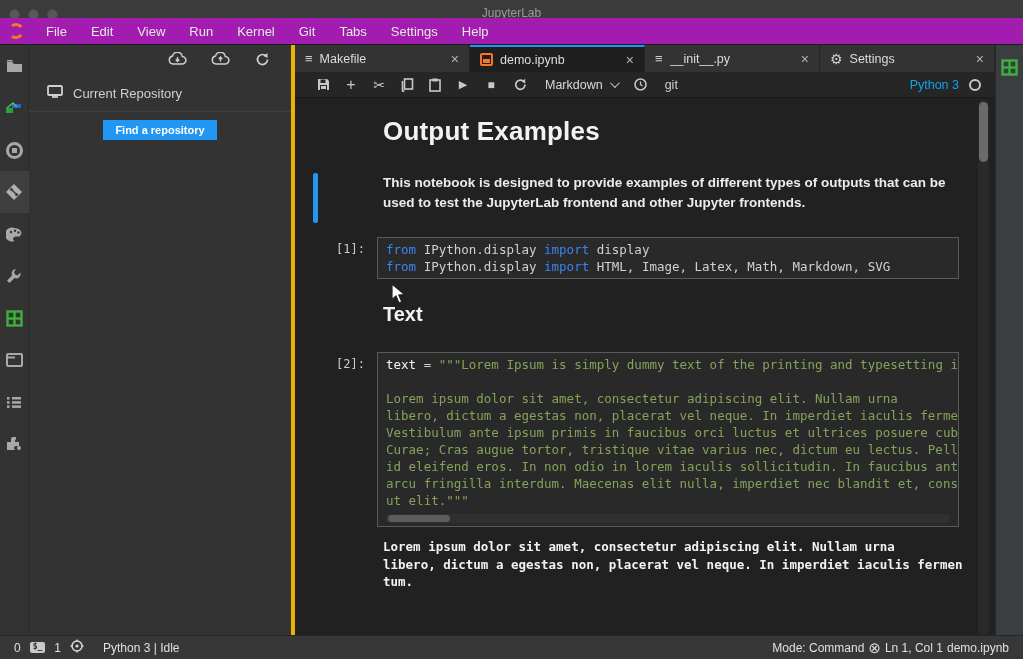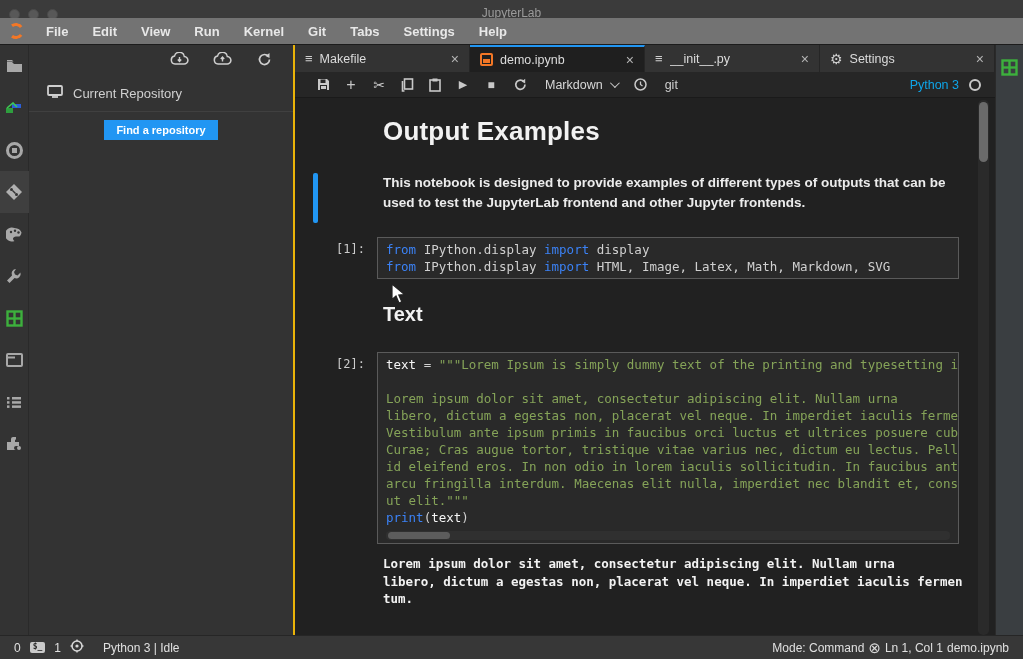--- a/index.html
+++ b/index.html
@@ -10,37 +10,37 @@
     background:#212121; color:#d4d4d4;
   }
   
   .titlebar { position:absolute; left:0; top:0; width:1023px; height:20px;
     background:#3b3b3b; display:flex; align-items:flex-end; }
   .traffic { display:flex; gap:8px; margin-left:9px; }
   .traffic span { width:11px; height:11px; border-radius:50%; background:#585858; border:1px solid #4a4a4a; }
   .win-title { position:absolute; left:0; right:0; text-align:center; font-size:12px; color:#9b9b9b; }
   
   .menubar { position:absolute; left:0; top:18px; width:1023px; height:27px;
-    background:#737373; display:flex; align-items:center; border-bottom:1px solid #1c1c1c;font-weight:bold; }
+    background:#a21caf; display:flex; align-items:center; border-bottom:1px solid #1c1c1c; }
   .logo { width:20px; height:20px; margin:0 8px 0 6px; position:relative; }
   .logo .arc { position:absolute; left:2px; top:2px; width:16px; height:16px; border-radius:50%;
     border:3px solid transparent; }
   .logo .arc.top { border-top-color:#f37726; transform:rotate(8deg); }
   .logo .arc.bot { border-bottom-color:#f37726; transform:rotate(-8deg); }
   .menu-item { padding:4px 12px; font-size:13px; color:#e8e8e8; cursor:default; }
   
   .body { position:absolute; left:0; top:45px; width:1023px; height:590px; display:flex; }
   
   .iconstrip { width:29px; background:#333333; border-right:1px solid #2a2a2a;
     display:flex; flex-direction:column; align-items:center; }
   .side-icon { width:29px; height:42px; display:flex; align-items:center; justify-content:center; }
   .side-icon.active { background:#3f3f3f; }
   .side-icon svg { display:block; }
   
-  .gitpanel { width:266px; background:#333333; border-right:2px solid #eab308; position:relative; }
+  .gitpanel { width:266px; background:#333333; border-right:4px solid #eab308; position:relative; }
   .panel-toolbar { height:28px; display:flex; justify-content:flex-end; align-items:center; gap:24px; padding-right:22px; }
   .panel-toolbar .pbtn { display:flex; align-items:center; }
   .repo-header { display:flex; align-items:center; gap:10px; padding:12px 0 10px 18px;
     border-bottom:1px solid #404040; color:#d0d0d0; font-size:13px; }
   .repo-msg { text-align:center; margin-top:22px; font-size:12.5px; font-weight:bold; color:#f0f0f0; }
   .find-btn { display:block; margin:8px auto 0 auto; background:#2196f3; color:#ffffff;
     border:none; font-family:"Liberation Sans",sans-serif; font-size:11px; font-weight:bold;
     padding:4px 12px; cursor:pointer; }
   
   .main { width:700px; position:relative; background:#212121; display:flex; flex-direction:column; }
@@ -341,21 +341,20 @@
             <div>
                 <div class="cl"><span class="tk-df">text</span><span class="tk-pl"> = </span><span class="tk-st">"""Lorem Ipsum is simply dummy text of the printing and typesetting ind</span></div>
                 <div class="cl"><span class="tk-st"> </span></div>
                 <div class="cl"><span class="tk-st">Lorem ipsum dolor sit amet, consectetur adipiscing elit. Nullam urna</span></div>
                 <div class="cl"><span class="tk-st">libero, dictum a egestas non, placerat vel neque. In imperdiet iaculis ferment</span></div>
                 <div class="cl"><span class="tk-st">Vestibulum ante ipsum primis in faucibus orci luctus et ultrices posuere cubil</span></div>
                 <div class="cl"><span class="tk-st">Curae; Cras augue tortor, tristique vitae varius nec, dictum eu lectus. Peller</span></div>
                 <div class="cl"><span class="tk-st">id eleifend eros. In non odio in lorem iaculis sollicitudin. In faucibus ante</span></div>
                 <div class="cl"><span class="tk-st">arcu fringilla interdum. Maecenas elit nulla, imperdiet nec blandit et, conseq</span></div>
                 <div class="cl"><span class="tk-st">ut elit."""</span></div>
-                <div class="cl"><span class="tk-kw">print</span><span class="tk-pl">(</span><span class="tk-df">text</span><span class="tk-pl">)</span></div>
               </div>
             <div class="hscroll">
                 <div class="hthumb"></div>
               </div>
           </div>
         </div>
 
         <div class="output">
             <div class="cl"><span class="tk-pl">Lorem ipsum dolor sit amet, consectetur adipiscing elit. Nullam urna</span></div>
             <div class="cl"><span class="tk-pl">libero, dictum a egestas non, placerat vel neque. In imperdiet iaculis fermen</span></div>

